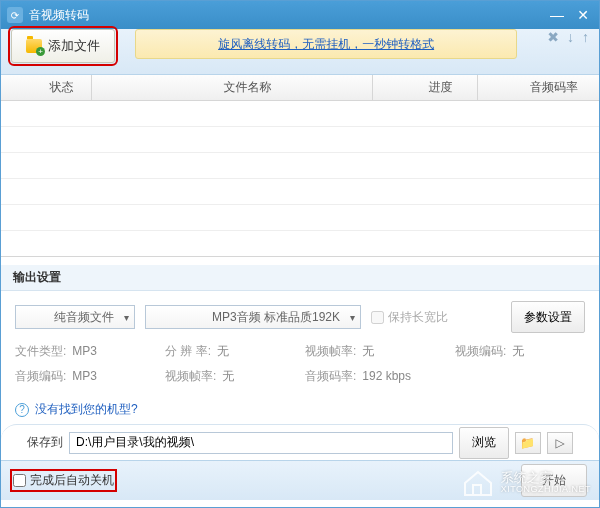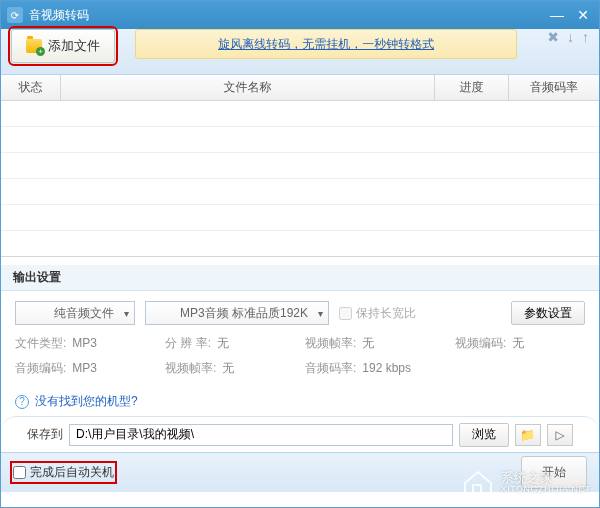--- a/index.html
+++ b/index.html
@@ -16,40 +16,40 @@
 
 .add-btn { height: 34px; background: linear-gradient(#fefefe, #f0f0e8); border: 1px solid #c8c8b8; border-radius: 3px; padding: 0 14px; display: flex; align-items: center; gap: 6px; font-size: 13px; color: #333; cursor: pointer; }
 .highlight-red { outline: 2px solid #d40000; outline-offset: 1px; }
 
 .promo { flex: 1; height: 30px; background: linear-gradient(#fdf3d2, #fbe9b0); border: 1px solid #e8d88a; border-radius: 3px; display: flex; align-items: center; justify-content: center; font-size: 12px; color: #2060c0; text-decoration: underline; cursor: pointer; margin-right: 10px; }
 
 .right-icons { display: flex; gap: 8px; color: #8aa8c2; font-size: 14px; }
 .right-icons span { cursor: pointer; }
 
 .table-head { height: 26px; background: linear-gradient(#fdfdfd, #efefef); border-bottom: 1px solid #d6d6d6; display: flex; font-size: 12px; color: #555; }
-.table-head div { display: flex; align-items: center; justify-content: center; border-right: 1px solid #d6d6d6; }
+.table-head div { display: flex; align-items: center; justify-content: center; border-right: 1px solid #d6d6d6; margin-left: 31px; }
 .col-status { width: 60px; }
 .col-name { flex: 1; }
 .col-progress { width: 74px; }
 .col-remain { width: 90px; border-right: none !important; }
 
 .table-body { height: 156px; background: #fff; border-bottom: 1px solid #d6d6d6; overflow-y: auto; }
 .table-row { height: 26px; border-bottom: 1px solid #eee; }
 
 .section-header { height: 26px; background: #eef5fb; border-bottom: 1px solid #d6e4f0; padding: 8px 12px; display: flex; align-items: center; font-size: 12px; font-weight: bold; color: #333; margin-top: 8px; }
 
 .settings-body { padding: 10px 14px 6px 14px; font-size: 12px; color: #666; }
 .row1 { display: flex; align-items: center; gap: 10px; margin-bottom: 10px; }
 .select { height: 24px; border: 1px solid #b8c8d8; background: linear-gradient(#fff,#f4f4f4); padding: 0 20px 0 6px; font-size: 12px; display: flex; align-items: center; position: relative; cursor: pointer; justify-content: flex-end; }
 .select::after { content: "▾"; position: absolute; right: 5px; color: #666; font-size: 10px; }
 .sel1 { width: 120px; }
-.sel2 { width: 184px; }
+.sel2 { width: 216px; }
 .chk-label { display: flex; align-items: center; gap: 4px; color: #aaa; }
 .chk-label input { width: 13px; height: 13px; }
-.btn-small { height: 24px; padding: 0 12px; background: linear-gradient(#fefefe,#ececec); border: 1px solid #c8c8c8; border-radius: 2px; font-size: 12px; cursor: pointer; margin-left: auto; }
+.btn-small { height: 32px; padding: 0 12px; background: linear-gradient(#fefefe,#ececec); border: 1px solid #c8c8c8; border-radius: 2px; font-size: 12px; cursor: pointer; margin-left: auto; }
 
 .info-grid { display: grid; grid-template-columns: 150px 140px 150px 130px; row-gap: 8px; font-size: 12px; color: #888; margin-bottom: 16px; }
 .info-grid span b { color: #999; font-weight: normal; margin-right: 6px; }
 
 .help-row { display: flex; align-items: center; gap: 6px; color: #2060c0; font-size: 12px; cursor: pointer; }
 .help-icon { width: 14px; height: 14px; border: 1px solid #4a9ed8; border-radius: 50%; display: inline-flex; align-items: center; justify-content: center; font-size: 10px; color: #4a9ed8; }
 
 .save-row { height: 36px; border-top: 1px solid #d6e4f0; display: flex; align-items: center; padding: 0 26px; gap: 6px; font-size: 12px; color: #444; border-radius: 16px; }
 .save-input { flex: 1; height: 22px; border: 1px solid #b8c8d8; padding: 0 6px; font-size: 12px; background: #fff; }
 .icon-btn { width: 26px; height: 22px; border: 1px solid #c8c8c8; background: linear-gradient(#fefefe,#ececec); display: flex; align-items: center; justify-content: center; cursor: pointer; font-size: 12px; color: #666; }

